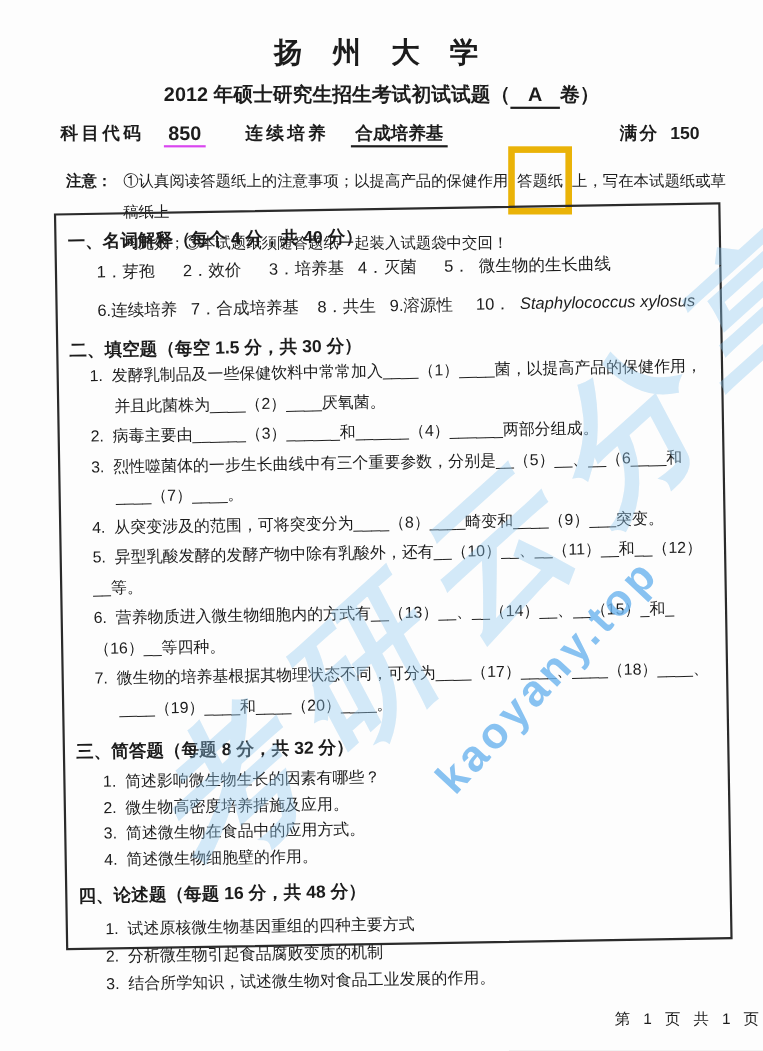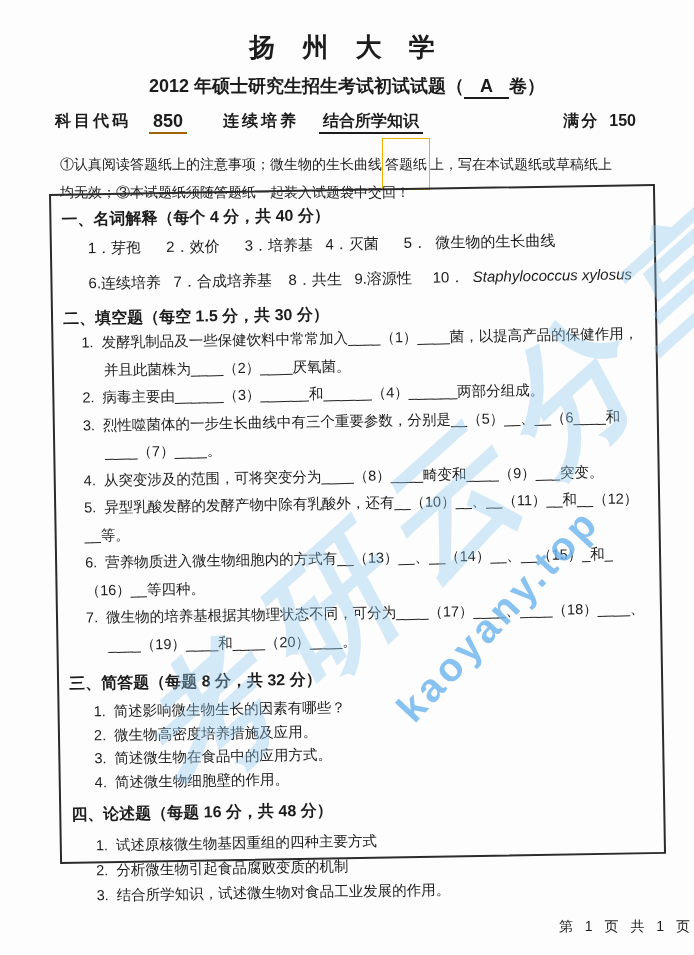--- a/index.html
+++ b/index.html
@@ -23,37 +23,37 @@
   .variant-underline {
     display:inline-block; min-width:22px; padding:0 16px;
     border-bottom:2px solid #1c1c1c; text-align:center; font-weight:bold;
   }
   .info-row {
     position:absolute; top:111px; left:55px; right:58px;
     display:flex; align-items:flex-start; font-size:16px; font-weight:bold;
   }
   .info-row .lbl { letter-spacing:3px; }
   .subject-code {
-    margin-left:18px; font-size:18px; border-bottom:2px solid #a16207; padding:0 4px;
+    margin-left:18px; font-size:18px; border-bottom:2px solid #d946ef; padding:0 4px;
   }
   .name-label { margin-left:36px; }
   .subject-name {
     margin-left:20px; border-bottom:2px solid #1c1c1c; padding:0 4px;
   }
   .score-wrap { margin-left:auto; letter-spacing:2px; }
   .score-val { margin-left:10px; letter-spacing:0; }
 
   
   .notice {
     position:absolute; top:150px; left:60px; width:600px;
     display:flex; font-size:14px; line-height:28px;
   }
   .notice-label { font-weight:bold; width:52px; flex:none; }
   .notice-body { flex:1; }
-  .boxed { border:1px solid #eab308; padding:17px 2px; }
+  .boxed { border:6px solid #eab308; padding:17px 2px; }
 
   
   .exam-box {
     position:absolute; left:49px; top:194px; width:606px; height:670px;
     border:2px solid #2b2b2b; background:transparent;
     transform:rotate(-0.95deg); transform-origin:0 0;
     padding:8px 6px 0 6px; z-index:2;
   }
   .sec-title { font-size:16px; font-weight:bold; margin-left:4px; }
   .t1 { margin-top:6px; }
@@ -94,29 +94,30 @@
   <div class="uni-title pre">扬 州 大 学</div>
 
   <div class="subtitle">
     <span class="pre">2012 年硕士研究生招生考试初试试题（</span><span class="variant-underline">A</span><span class="pre">卷）</span>
   </div>
 
   <div class="info-row">
     <span class="lbl">科目代码</span>
     <span class="subject-code">850</span>
     <span class="lbl name-label">连续培养</span>
-    <span class="subject-name">结合所学知识</span>
+    <span class="subject-name">合成培养基</span>
     <span class="score-wrap">
       <span>满分</span><span class="score-val">150</span>
     </span>
   </div>
 
   <div class="notice">
+    <span class="notice-label">注意：</span>
     <span class="notice-body">
-      <span class="pre">①认真阅读答题纸上的注意事项；微生物的生长曲线</span><span class="boxed">答题纸</span><span class="pre">上，写在本试题纸或草稿纸上</span>
+      <span class="pre">①认真阅读答题纸上的注意事项；以提高产品的保健作用</span><span class="boxed">答题纸</span><span class="pre">上，写在本试题纸或草稿纸上</span>
       <div class="pre">均无效；③本试题纸须随答题纸一起装入试题袋中交回！</div>
     </span>
   </div>
 
   <div class="exam-box">
 
     <div class="sec-title t1 pre">一、名词解释（每个 4 分，共 40 分）</div>
     <div class="terms pre">1．芽孢      2．效价      3．培养基   4．灭菌      5．  微生物的生长曲线</div>
     <div class="terms">
       <span class="pre">6.连续培养   7．合成培养基    8．共生   9.溶源性     10．  </span><span class="latin pre">Staphylococcus xylosus</span>

